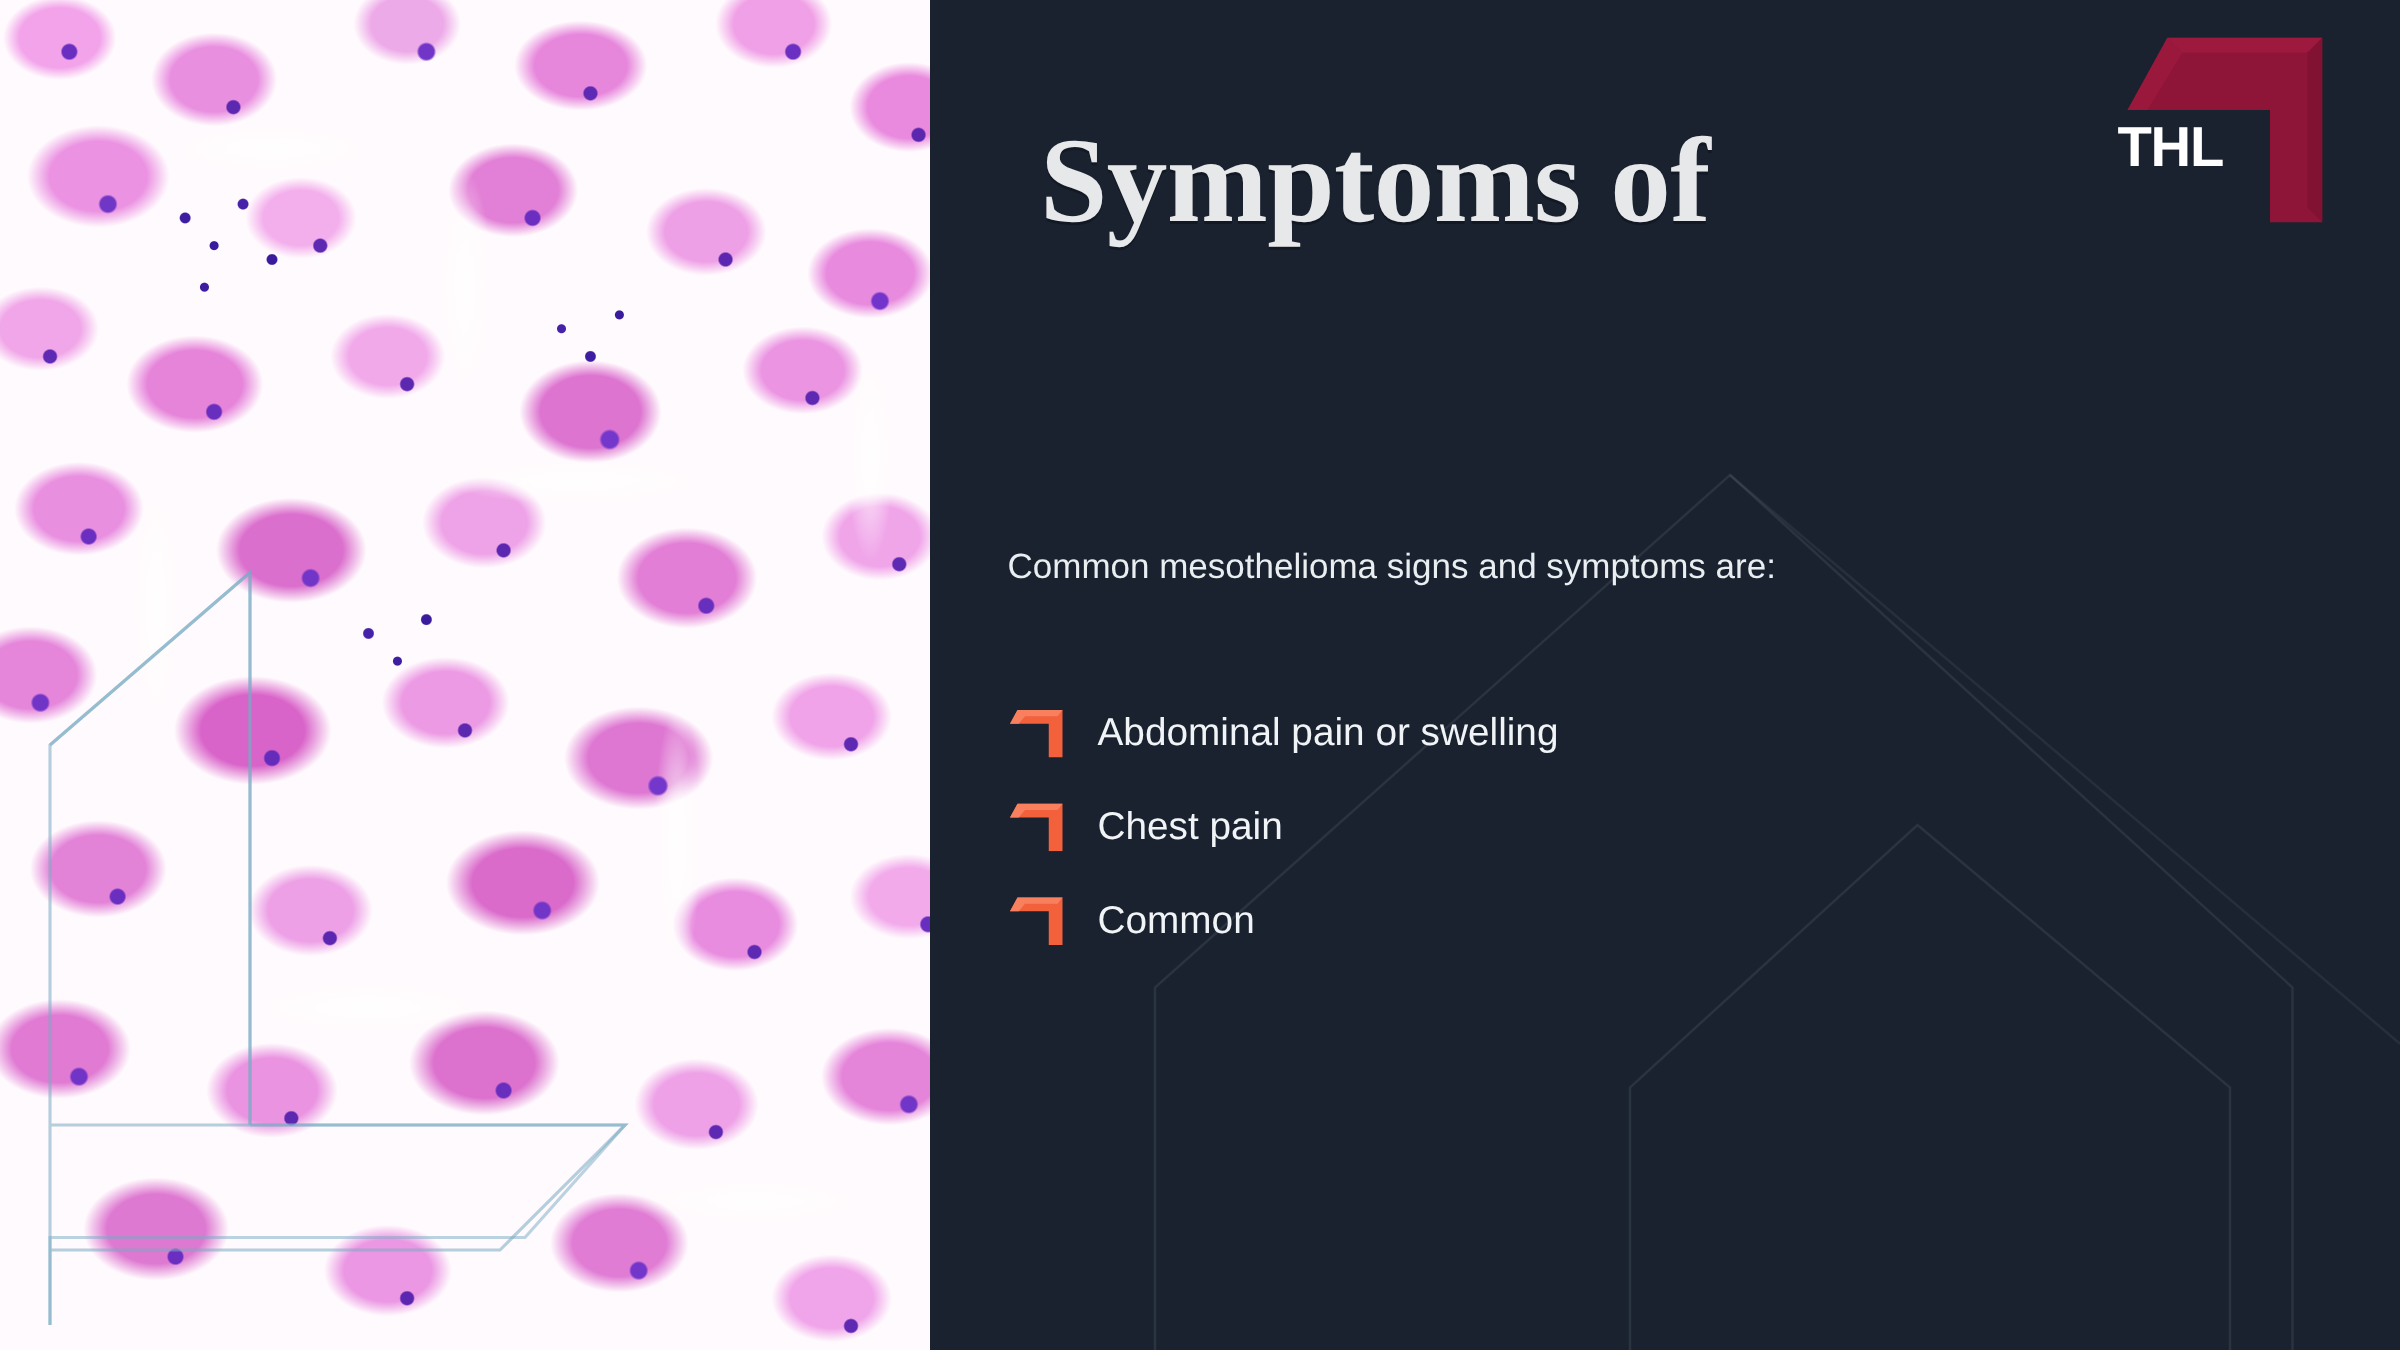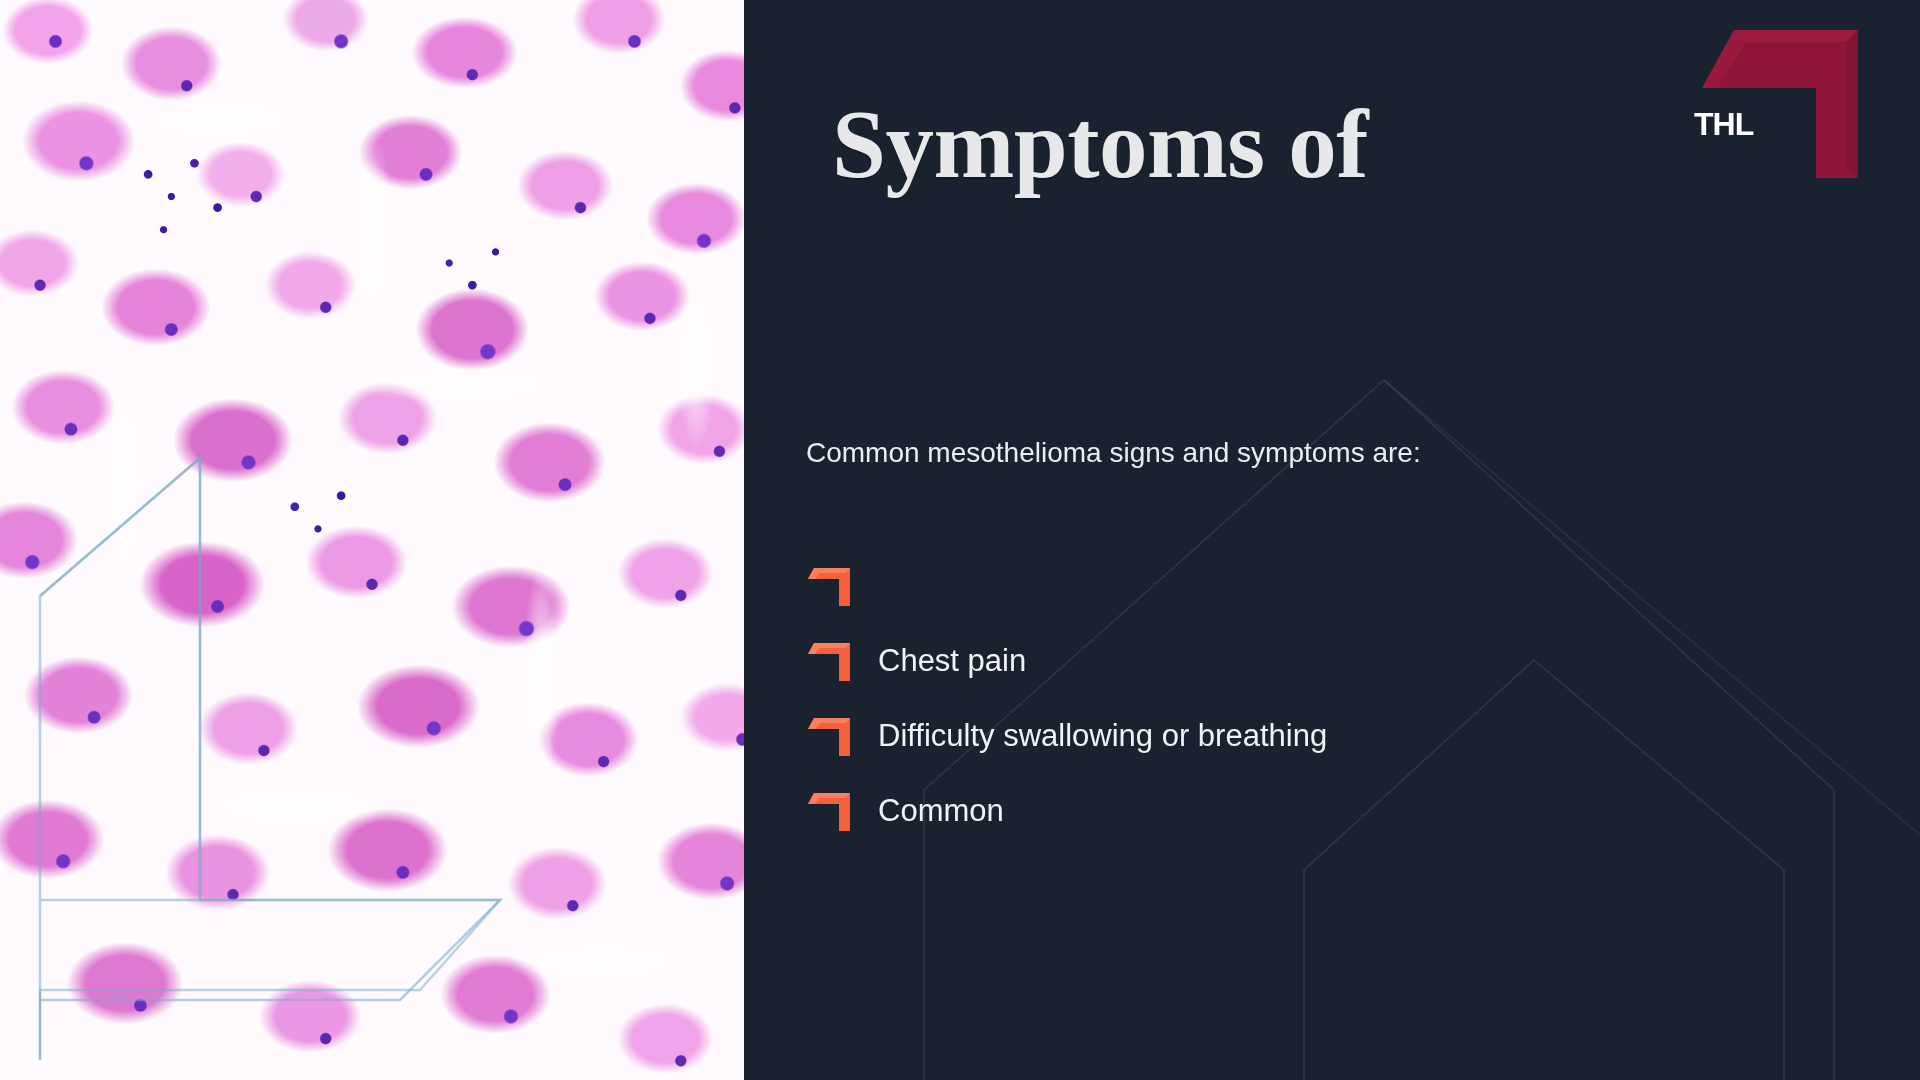--- a/index.html
+++ b/index.html
@@ -156,21 +156,21 @@
   }
   .bg-watermark { position:absolute; inset:0; width:100%; height:100%; pointer-events:none; }
 
   .logo {
     position:absolute; right:62px; top:30px; width:170px; height:148px;
   }
   .logo svg { display:block; width:170px; height:148px; }
   .logo-text {
     position:absolute; left:6px; bottom:38px;
     font-family:"Liberation Sans", sans-serif;
-    font-weight:700; font-size:32px; letter-spacing:-1px;
+    font-weight:700; font-size:45px; letter-spacing:-1px;
     color:#ffffff; line-height:1;
   }
 
   .title {
     position:absolute; left:62px; top:96px; width:950px;
     font-family:"Liberation Serif", serif;
     font-weight:700; font-size:97px; line-height:1.02;
     color:#e6e8e9; letter-spacing:-0.5px;
     text-shadow:0 2px 0 rgba(0,0,0,.25);
     margin-left:26px;
@@ -245,43 +245,34 @@
     <ul class="sym-list" style="list-style:none;">
 
       <li class="sym-item">
         <span class="bullet">
           <svg viewBox="0 0 46 40">
             <polygon points="8,2 44,2 44,40 33,40 33,13 2,13" fill="#f2603c"></polygon>
             <polygon points="8,2 44,2 40,7 12,7" fill="#f8805e"></polygon>
             <polygon points="8,2 2,13 9,13 14,7" fill="#f8805e"></polygon>
           </svg>
         </span>
+        <span class="sym-label">Abdominal pain or swelling</span>
       </li>
 
       <li class="sym-item">
         <span class="bullet">
           <svg viewBox="0 0 46 40">
             <polygon points="8,2 44,2 44,40 33,40 33,13 2,13" fill="#f2603c"></polygon>
             <polygon points="8,2 44,2 40,7 12,7" fill="#f8805e"></polygon>
             <polygon points="8,2 2,13 9,13 14,7" fill="#f8805e"></polygon>
           </svg>
         </span>
         <span class="sym-label">Chest pain</span>
       </li>
 
-      <li class="sym-item">
-        <span class="bullet">
-          <svg viewBox="0 0 46 40">
-            <polygon points="8,2 44,2 44,40 33,40 33,13 2,13" fill="#f2603c"></polygon>
-            <polygon points="8,2 44,2 40,7 12,7" fill="#f8805e"></polygon>
-            <polygon points="8,2 2,13 9,13 14,7" fill="#f8805e"></polygon>
-          </svg>
-        </span>
-        <span class="sym-label">Difficulty swallowing or breathing</span>
-      </li>
 
 
       <li class="sym-item">
         <span class="bullet">
           <svg viewBox="0 0 46 40">
             <polygon points="8,2 44,2 44,40 33,40 33,13 2,13" fill="#f2603c"></polygon>
             <polygon points="8,2 44,2 40,7 12,7" fill="#f8805e"></polygon>
             <polygon points="8,2 2,13 9,13 14,7" fill="#f8805e"></polygon>
           </svg>
         </span>

